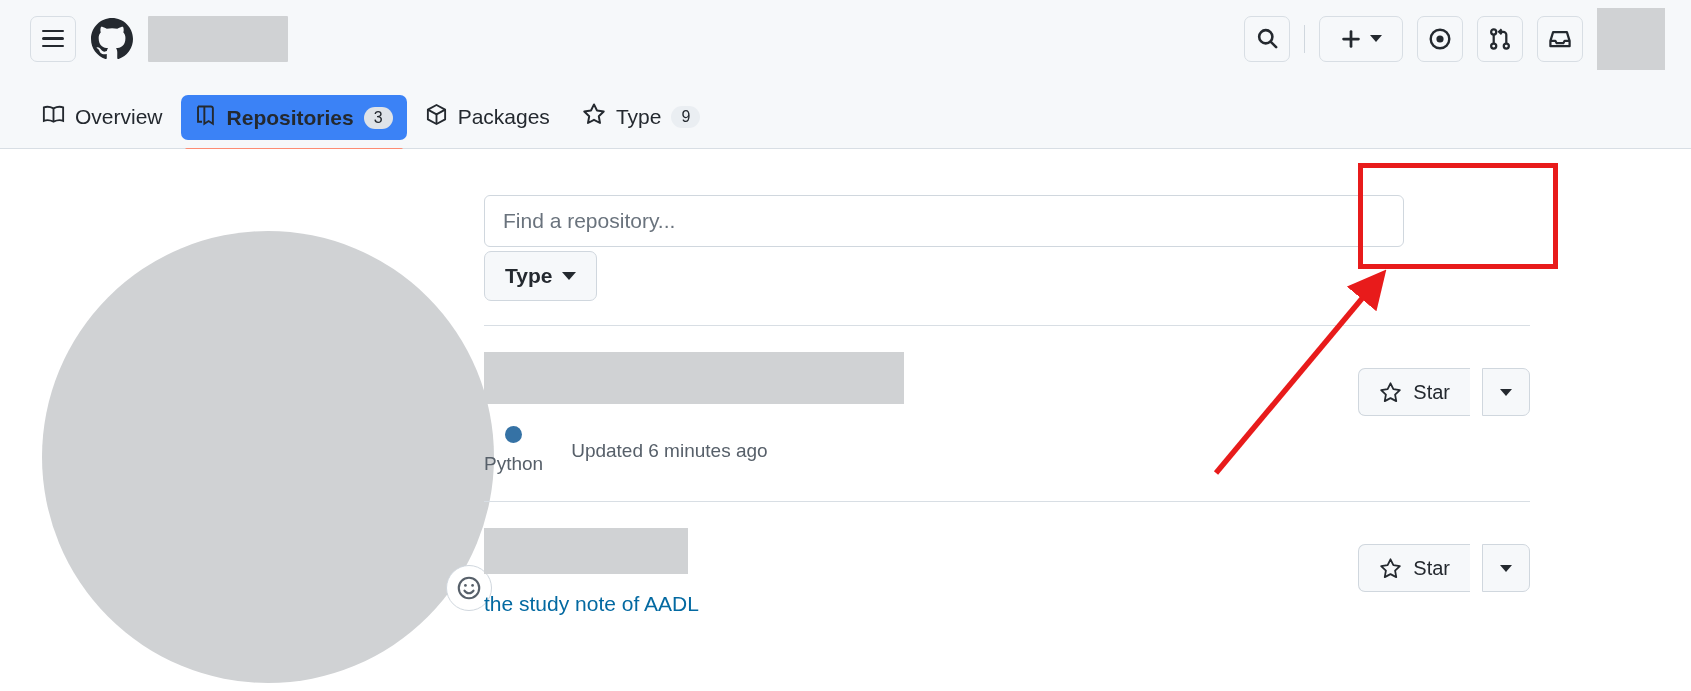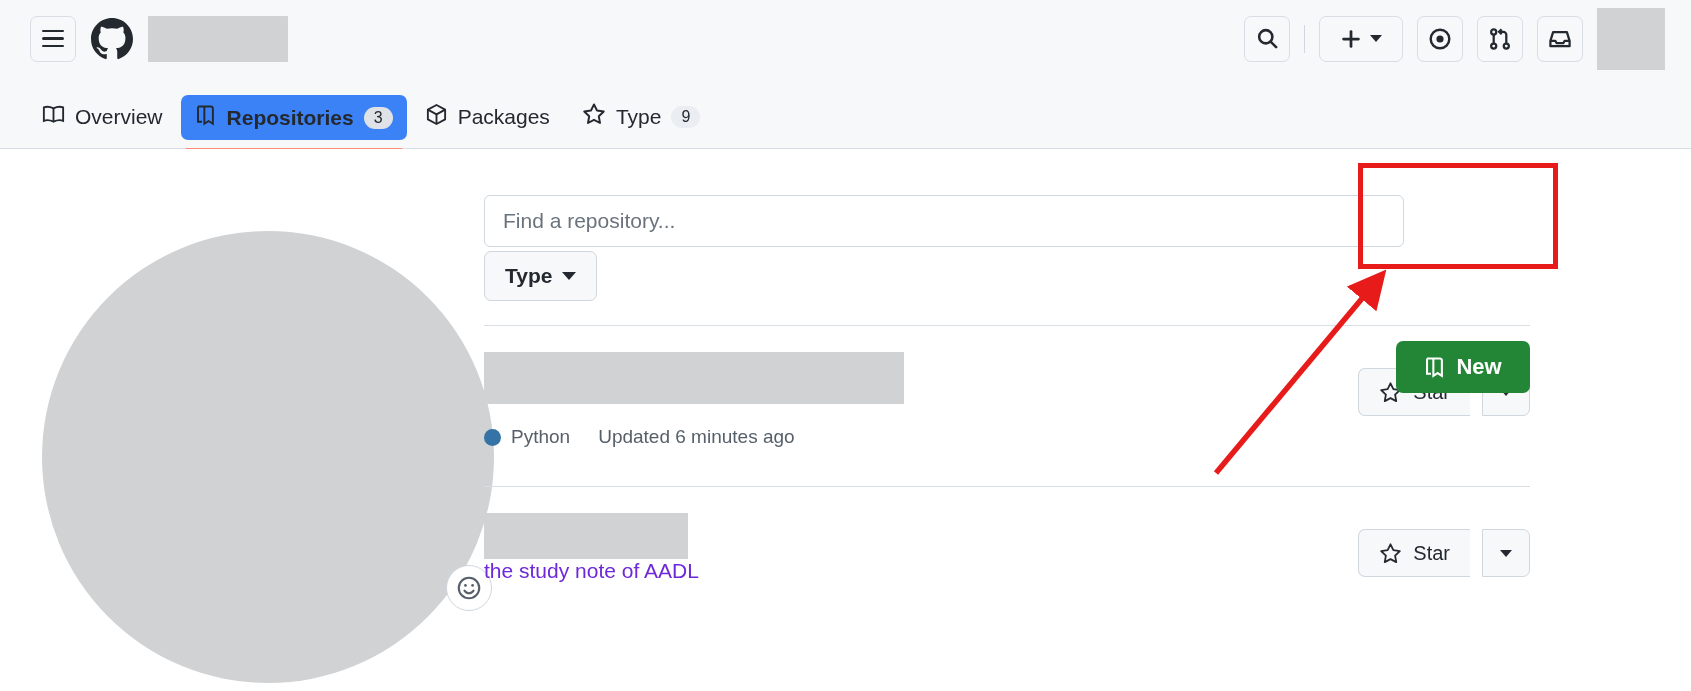--- a/index.html
+++ b/index.html
@@ -94,23 +94,23 @@
     font-size: 21px; color:#24292f; font-weight:bold; cursor:pointer;
   }
   .caret { width:0;height:0;border-left:7px solid transparent;border-right:7px solid transparent;border-top:8px solid #24292f; }
   .caret.sm { border-left-width:6px;border-right-width:6px;border-top-width:7px; }
 
   .repo-list { position:absolute; left: 484px; top: 176px; width: 1046px; }
   .repo-divider { height:1px; background:#d8dee4; width: 1046px; }
   .repo-item { position:relative; padding: 26px 0 26px 0; min-height: 160px; }
   .repo-name-redact { width: 420px; height: 52px; }
   .repo-name-redact.short { width: 204px; height: 46px; }
-  .repo-desc { font-size: 21px; color:#6d28d9; }
+  .repo-desc { font-size: 21px; color:#0369a1; margin-top: 18px; }
   .repo-meta { display:flex; align-items:center; gap: 28px; margin-top: 22px; font-size: 19px; color:#57606a; }
-  .lang { display:flex; align-items:center; gap: 10px; }
+  .lang { display:flex; align-items:center; gap: 10px; flex-direction: column; }
   .lang-dot { width: 17px; height: 17px; border-radius:50%; background:#3572A5; display:inline-block; }
 
   .star-group {
     position:absolute; right: 0; top: 42px; display:flex; align-items:stretch;gap:12px;
   }
   .star-btn {
     height: 48px; border:1px solid #d0d7de; border-right:none;
     border-radius: 7px 0 0 7px; background:#f6f8fa;
     display:flex; align-items:center; gap: 11px; padding: 0 20px;
     font-size: 20px; color:#24292f; cursor:pointer;
@@ -304,27 +304,20 @@
             <span>Star</span>
           </div>
           <div class="star-caret-btn">
             <span class="caret sm"></span>
           </div>
         </div>
       </div>
 
     </div>
 
-    <div class="new-btn" style="background: rgb(35, 134, 54);">
-      <svg width="22" height="22" viewBox="0 0 16 16" fill="none" stroke="#ffffff" stroke-width="1.5">
-          <path d="M2.2 1.8h9.4a1.4 1.4 0 0 1 1.4 1.4v11.2l-3.1-2-3.1 2V1.8"></path>
-          <path d="M2.2 1.8v11.1h2.9"></path>
-        </svg>
-      <span>New</span>
-    </div>
 
   </div>
 
   <div class="annot-box" style="border-color: rgb(232, 27, 27);"></div>
   <svg class="annot-arrow" viewBox="0 0 220 235">
     <defs>
       <marker id="ah" markerWidth="7" markerHeight="7" refX="5.2" refY="3.5" orient="auto">
         <polygon points="0,0 7,3.5 0,7" fill="#e81b1b"></polygon>
       </marker>
     </defs>

